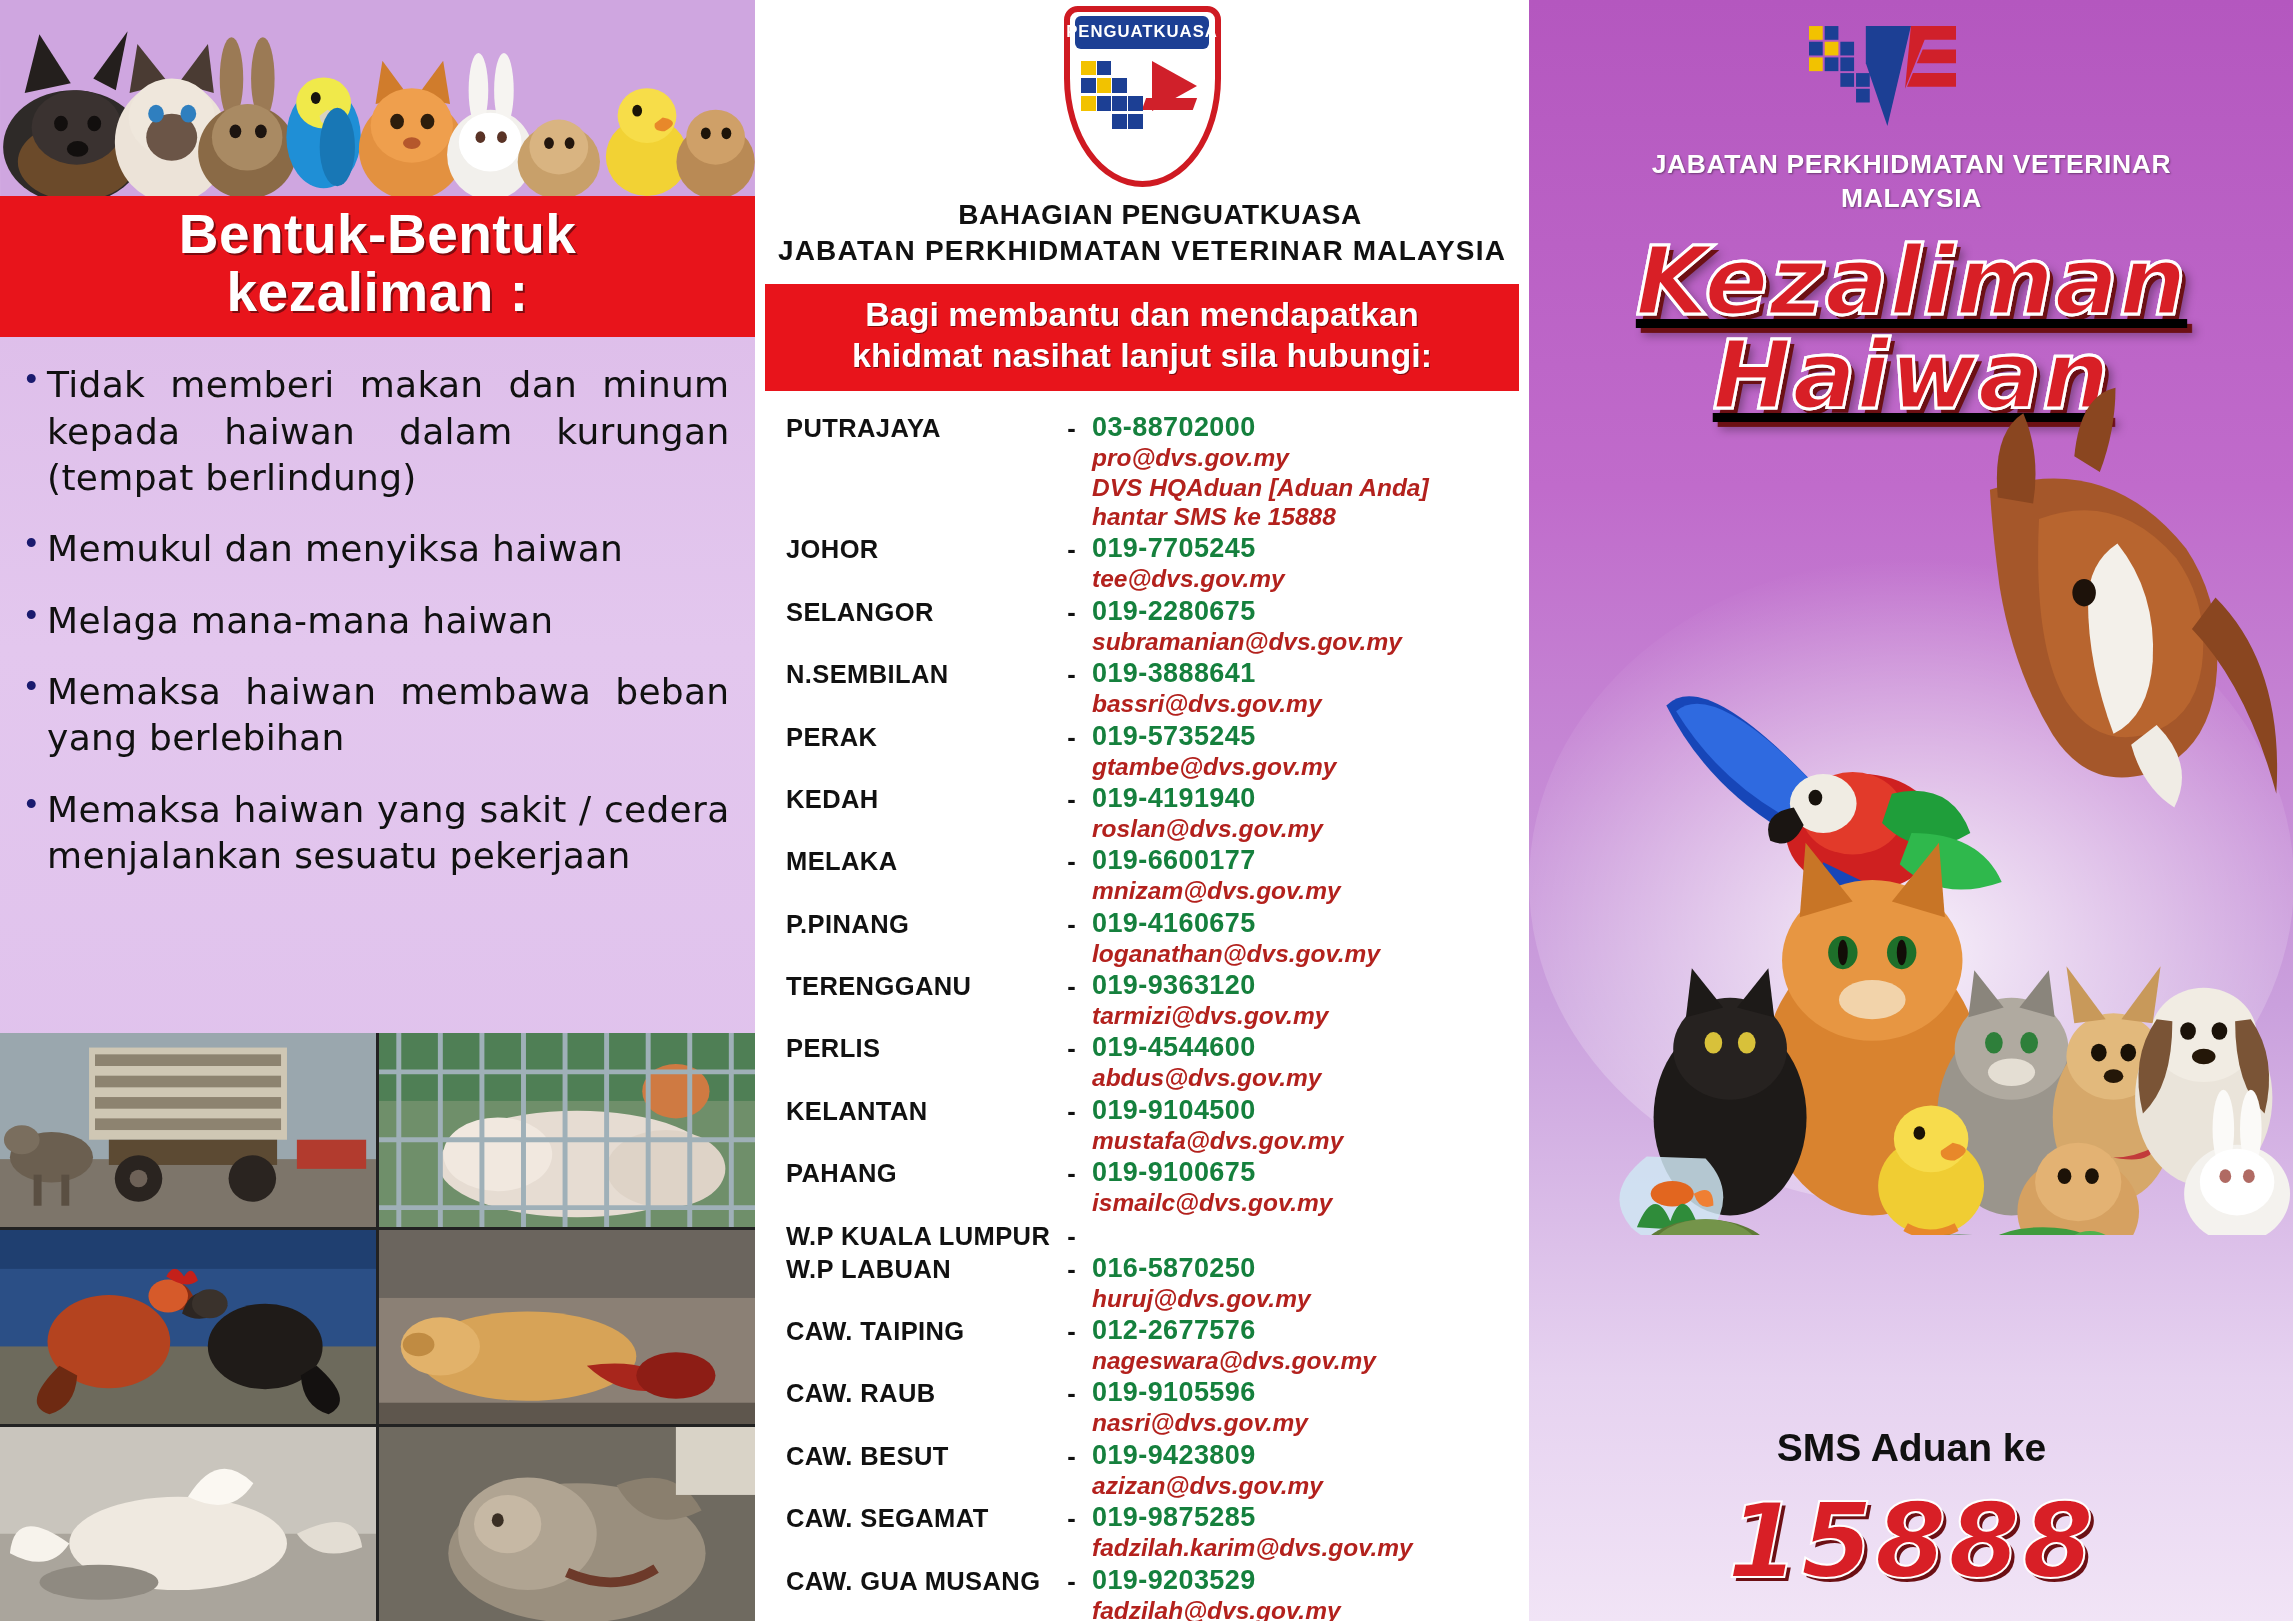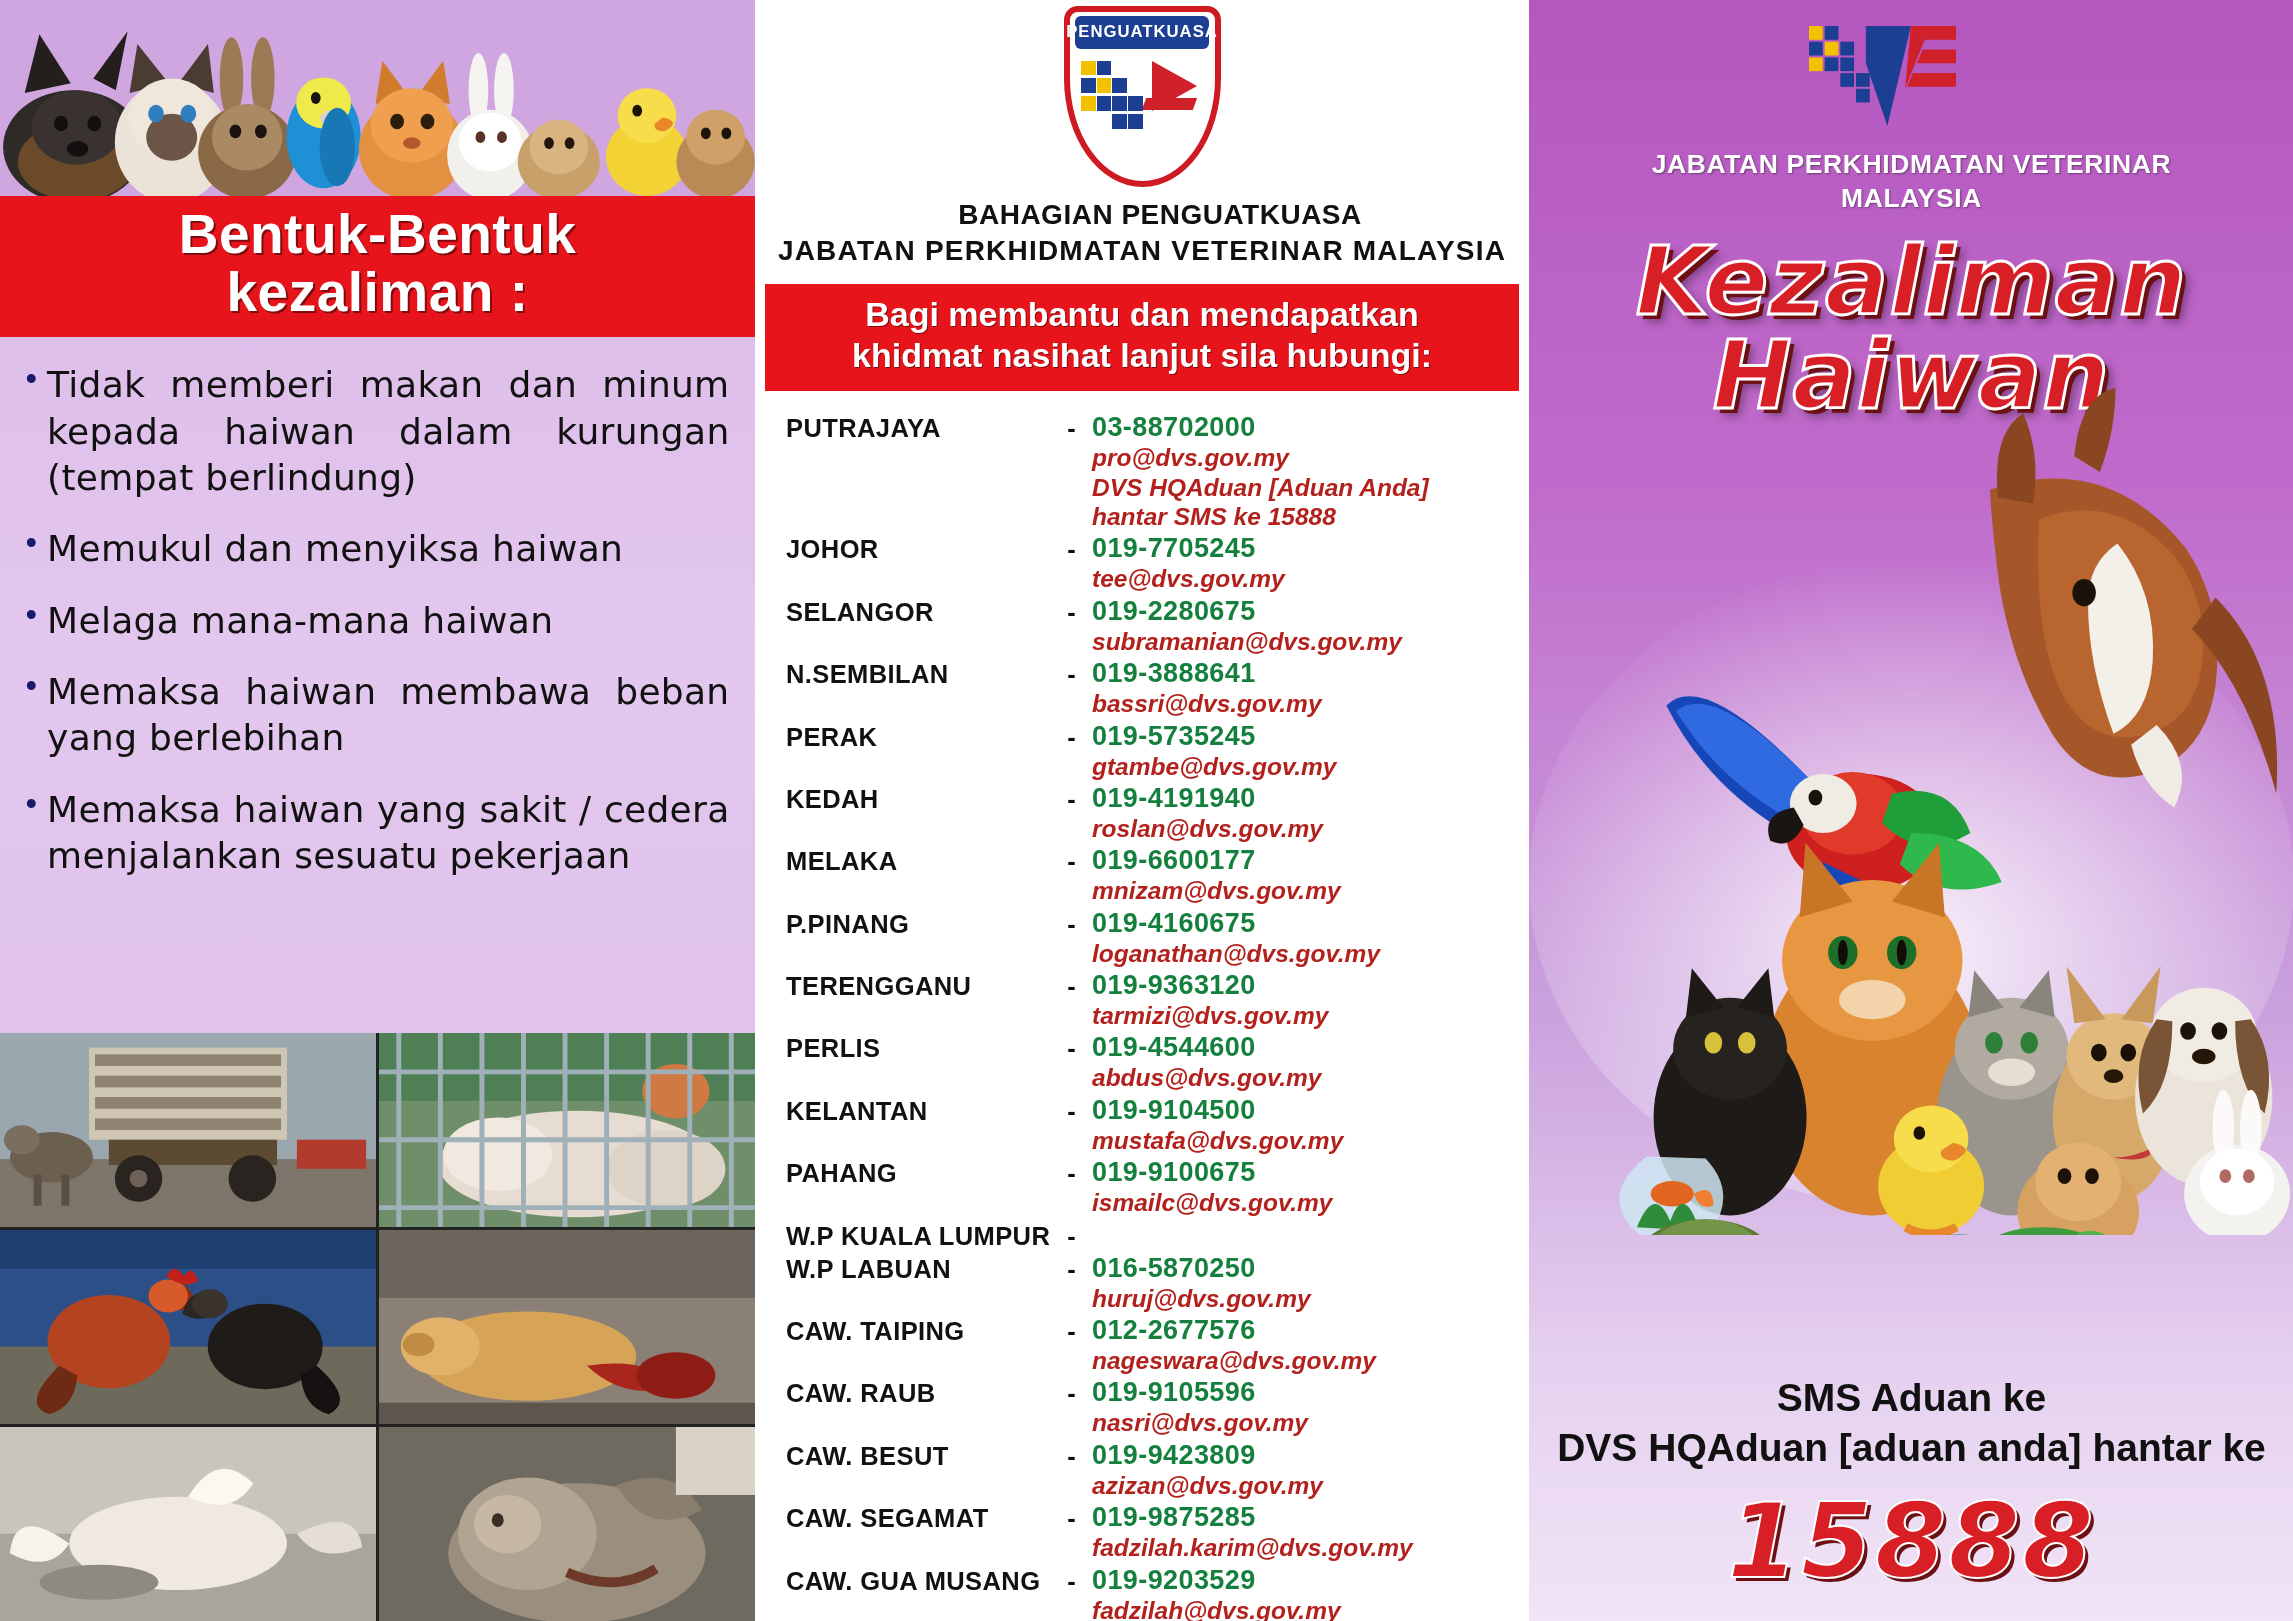--- a/index.html
+++ b/index.html
@@ -53,21 +53,21 @@
   .cphone{font-size:27px;font-weight:bold;color:#15803d;letter-spacing:0.4px;}
   .cmail{font-size:24.5px;font-style:italic;color:#b3211d;font-weight:bold;line-height:1.2;}
 
   
   .panel-right{position:relative;width:765px;height:1621px;
     background:linear-gradient(180deg,#b457bf 0%,#c06bcb 30%,#caa0dd 62%,#e6d2f0 85%,#f1e4f6 100%);overflow:hidden;}
   .logo-r{position:absolute;top:23.5px;left:280px;width:147px;height:108px;}
   .dvs-head{position:absolute;top:147px;left:0;width:100%;text-align:center;color:#fff;
     font-weight:bold;font-size:26.5px;line-height:1.3;letter-spacing:0.6px;
     text-shadow:1px 1px 2px rgba(0,0,0,.4);}
-  .big-title{position:absolute;top:235px;left:0;width:100%;text-align:center;}
+  .big-title{position:absolute;top:235px;left:0;width:100%;text-align:center;text-decoration:underline;}
   .big-title div{
     font-family:"DejaVu Sans",sans-serif;font-weight:bold;font-style:italic;
     font-size:94px;line-height:1.0;color:#d81f26;letter-spacing:1px;
     -webkit-text-stroke:2.9px #ffffff;
     text-shadow:4.9px 4.9px 0 #6c1014, 7.8px 7.8px 9.8px rgba(0,0,0,.35);
   }
   .photo-animals{position:absolute;top:372px;left:0;width:765px;height:863px;}
   .sms{position:absolute;bottom:147px;left:0;width:100%;text-align:center;color:#111;
     font-weight:bold;font-size:39px;line-height:1.3;}
   .sms-num{position:absolute;bottom:19.6px;left:0;width:100%;text-align:center;
@@ -603,20 +603,19 @@
 
         <ellipse cx="524" cy="898" rx="62" ry="26" fill="#3f9b3e"></ellipse>
         <ellipse cx="572" cy="892" rx="24" ry="16" fill="#4fb24c"></ellipse>
         <ellipse cx="582" cy="888" rx="5" ry="5" fill="#10140a"></ellipse>
         <path d="M466 898 q-56 14 -78 -14 q50 -8 78 -2Z" fill="#357f34"></path>
       </svg>
     </div>
 
     <div class="sms">
       <div>SMS Aduan ke</div>
-      <div>DVS HQAduan [aduan anda] hantar ke</div>
     </div>
 
     <div class="sms-num">15888</div>
   </div>
 
 </div>
 
 
 </body></html>

